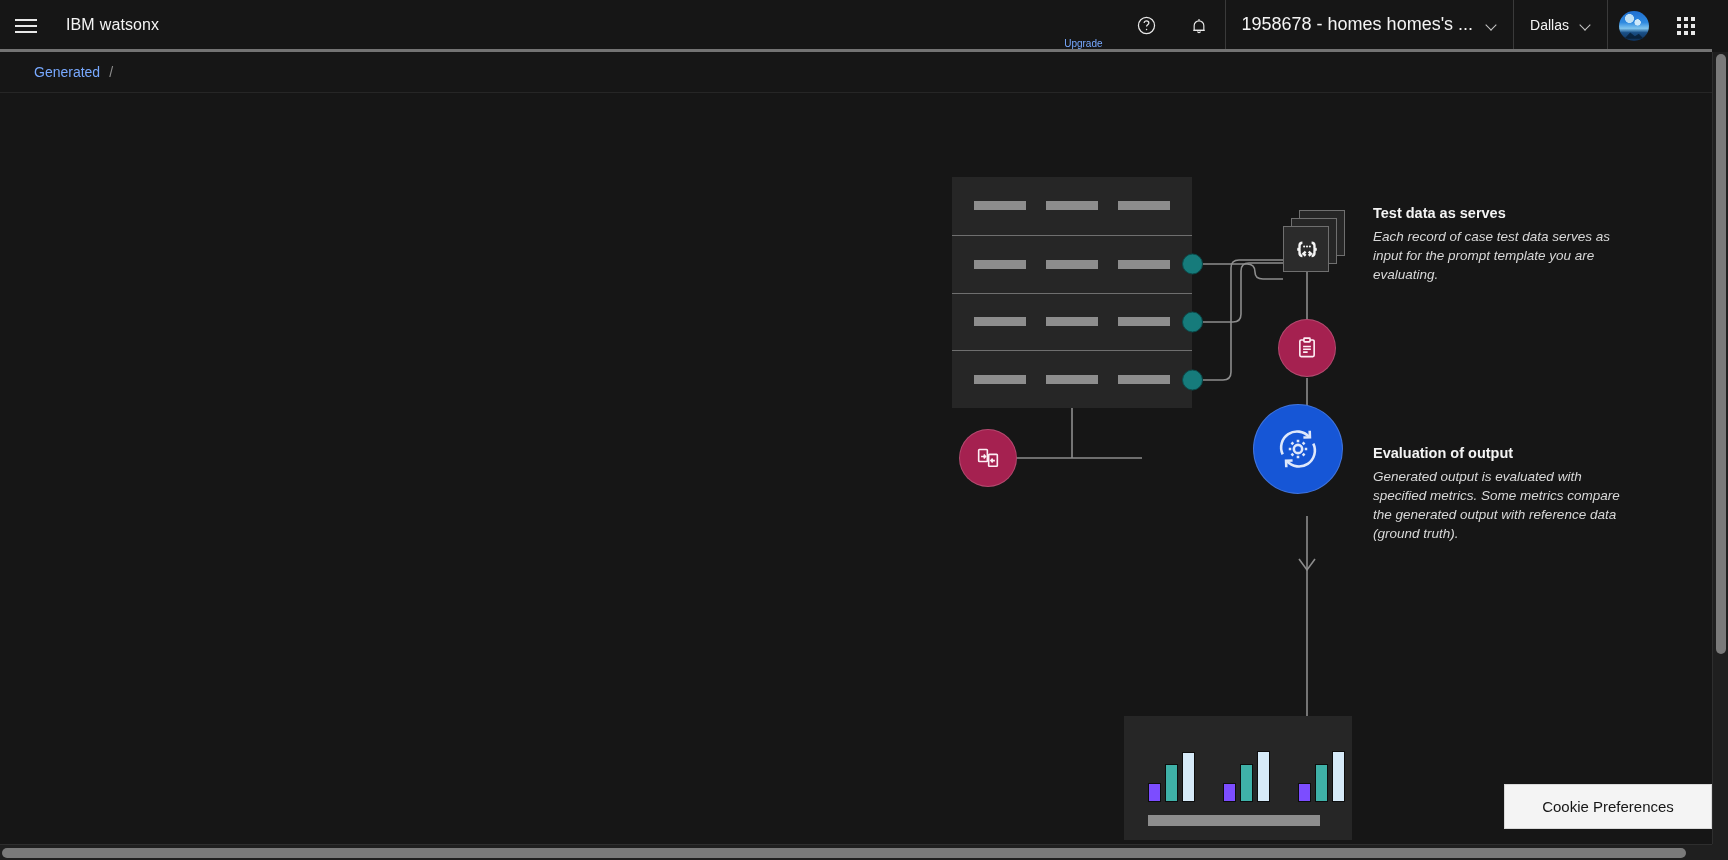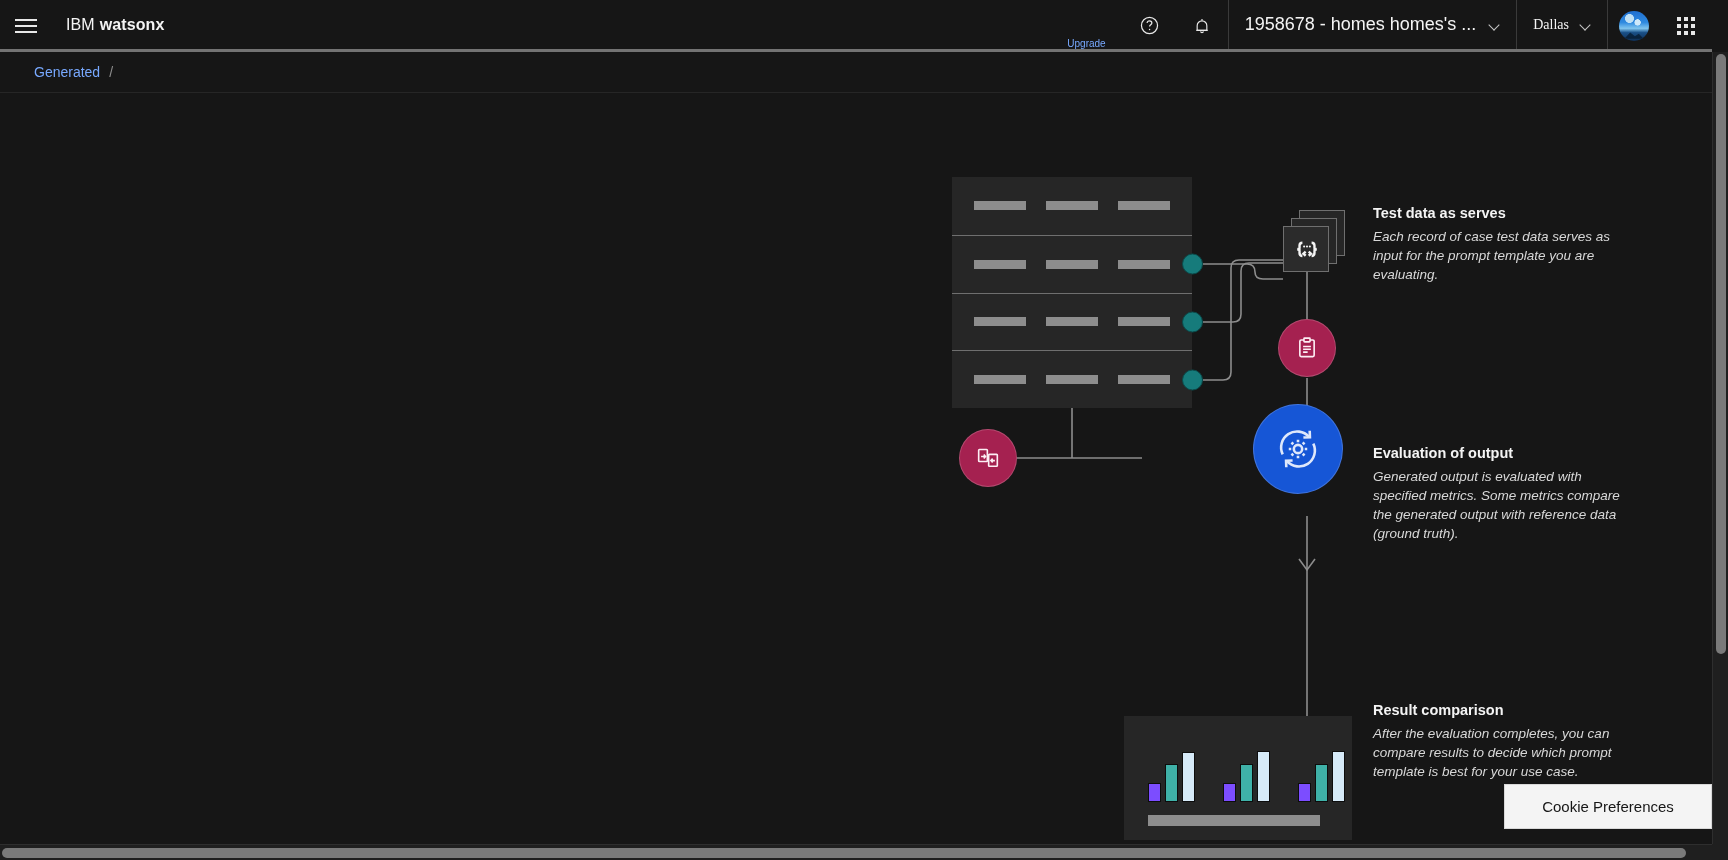--- a/index.html
+++ b/index.html
@@ -33,41 +33,41 @@
   .hamburger .bars span {
     display: block; height: 2px; background: #e8e8e8; margin: 4px 0;
   }
   .brand {
     display: flex; align-items: center;
     padding-left: 14px;
     font-size: 16px; color: #f4f4f4; letter-spacing: .1px;
     cursor: pointer;
   }
   .brand .ibm { font-weight: 400; }
-  .brand .wx { font-weight: 700; margin-left: 5px; }
+  .brand .wx { font-weight: 400; margin-left: 5px; }
   .header-spacer { flex: 1 1 auto; }
   .upgrade {
     display: flex; align-items: flex-end; padding: 0 18px;
     font-size: 10px; color: #78a9ff; cursor: pointer;
   }
   .hicon {
     width: 52px; height: 51px;
     display: flex; align-items: center; justify-content: center;
     cursor: pointer;
   }
   .hdivider { width: 1px; background: #3a3a3a; }
   .account {
     display: flex; align-items: center; gap: 14px;
     padding: 0 16px; font-size: 18px; color: #f4f4f4;
     cursor: pointer; white-space: nowrap;
   }
   .region {
     display: flex; align-items: center; gap: 12px;
     padding: 0 16px; font-size: 14px; color: #f4f4f4;
-    cursor: pointer; white-space: nowrap; font-family: Liberation Serif, serif;
+    cursor: pointer; white-space: nowrap;
   }
   .avatar-wrap {
     width: 52px; height: 51px;
     display: flex; align-items: center; justify-content: center;
     cursor: pointer;
   }
   .avatar {
     width: 30px; height: 30px; border-radius: 50%;
     background:
       radial-gradient(circle at 35% 25%, #bfe0f5 0 14%, rgba(191,224,245,0) 16%),
@@ -445,24 +445,20 @@
     </div>
 
     <div class="desc" style="left:1373px; top:111px;">
       <h4>Test data as serves</h4>
       <p>Each record of case test data serves as input for the prompt template you are evaluating.</p>
     </div>
     <div class="desc" style="left:1373px; top:351px;">
       <h4>Evaluation of output</h4>
       <p>Generated output is evaluated with specified metrics. Some metrics compare the generated output with reference data (ground truth).</p>
     </div>
-    <div class="desc" style="left:1373px; top:608px;">
-      <h4>Result comparison</h4>
-      <p>After the evaluation completes, you can compare results to decide which prompt template is best for your use case.</p>
-    </div>
   </div>
 
   <div class="cookie">
     <span>Cookie Preferences</span>
   </div>
 
   <div class="vscroll">
     <div class="thumb"></div>
   </div>
   <div class="hscroll">

